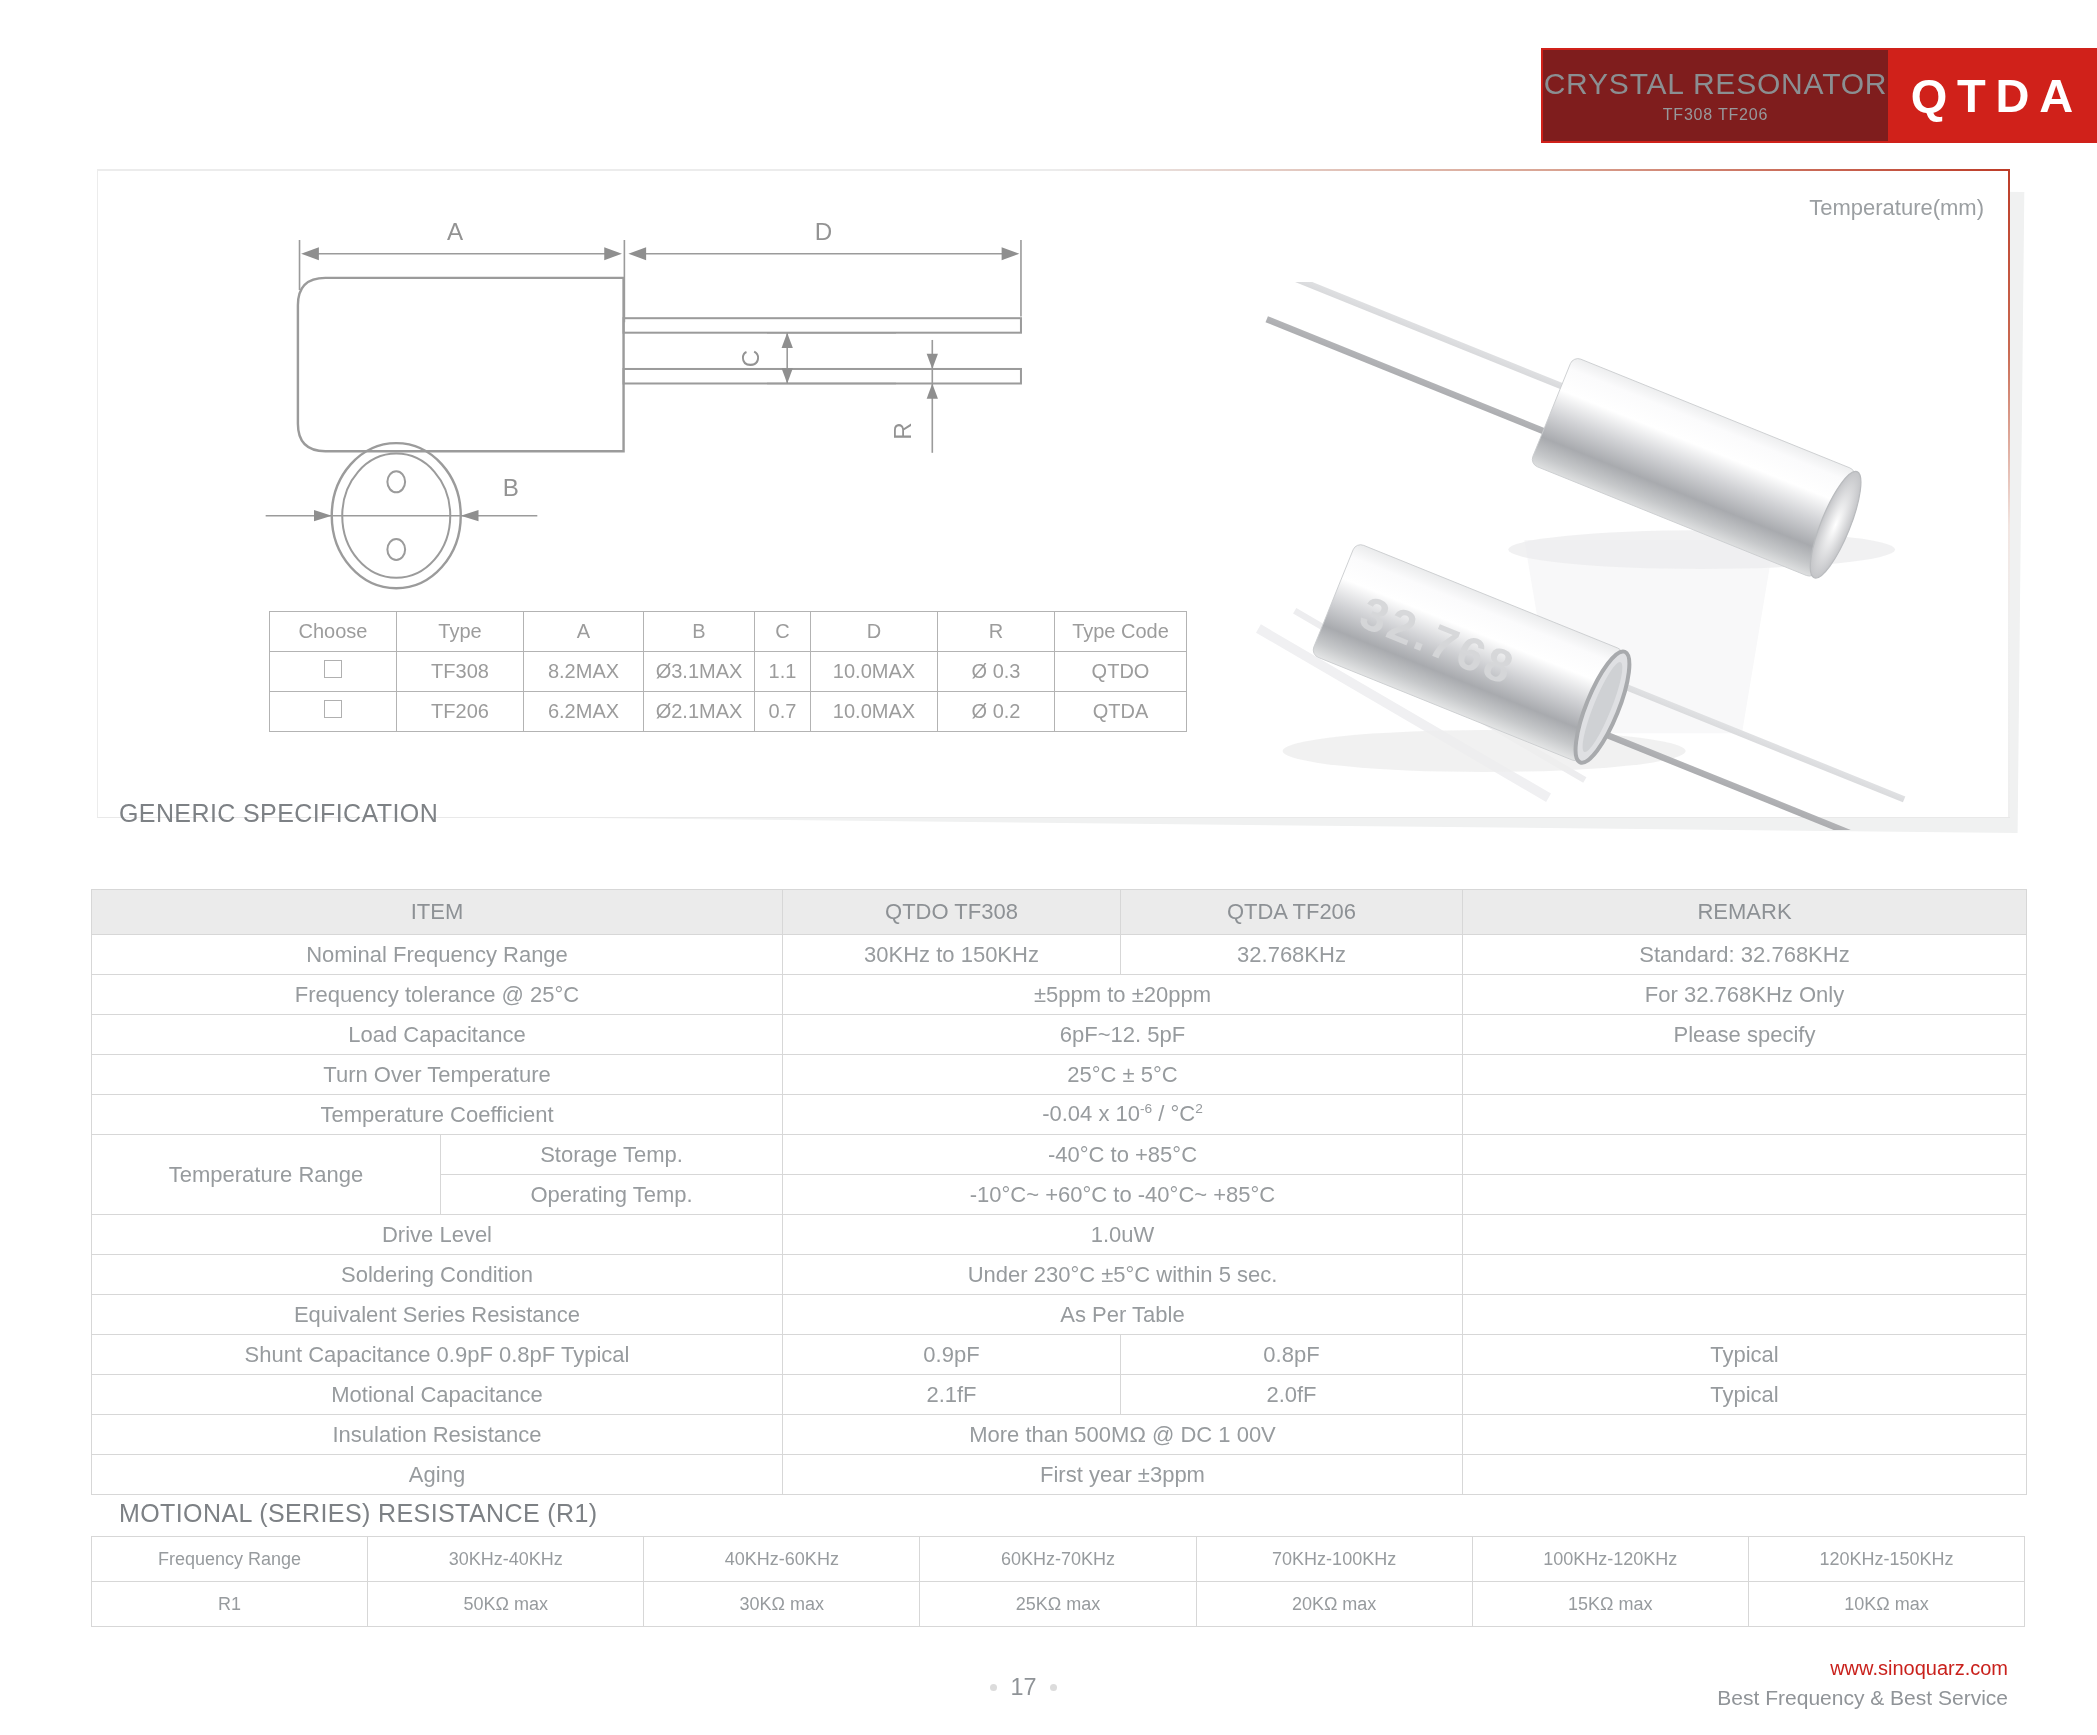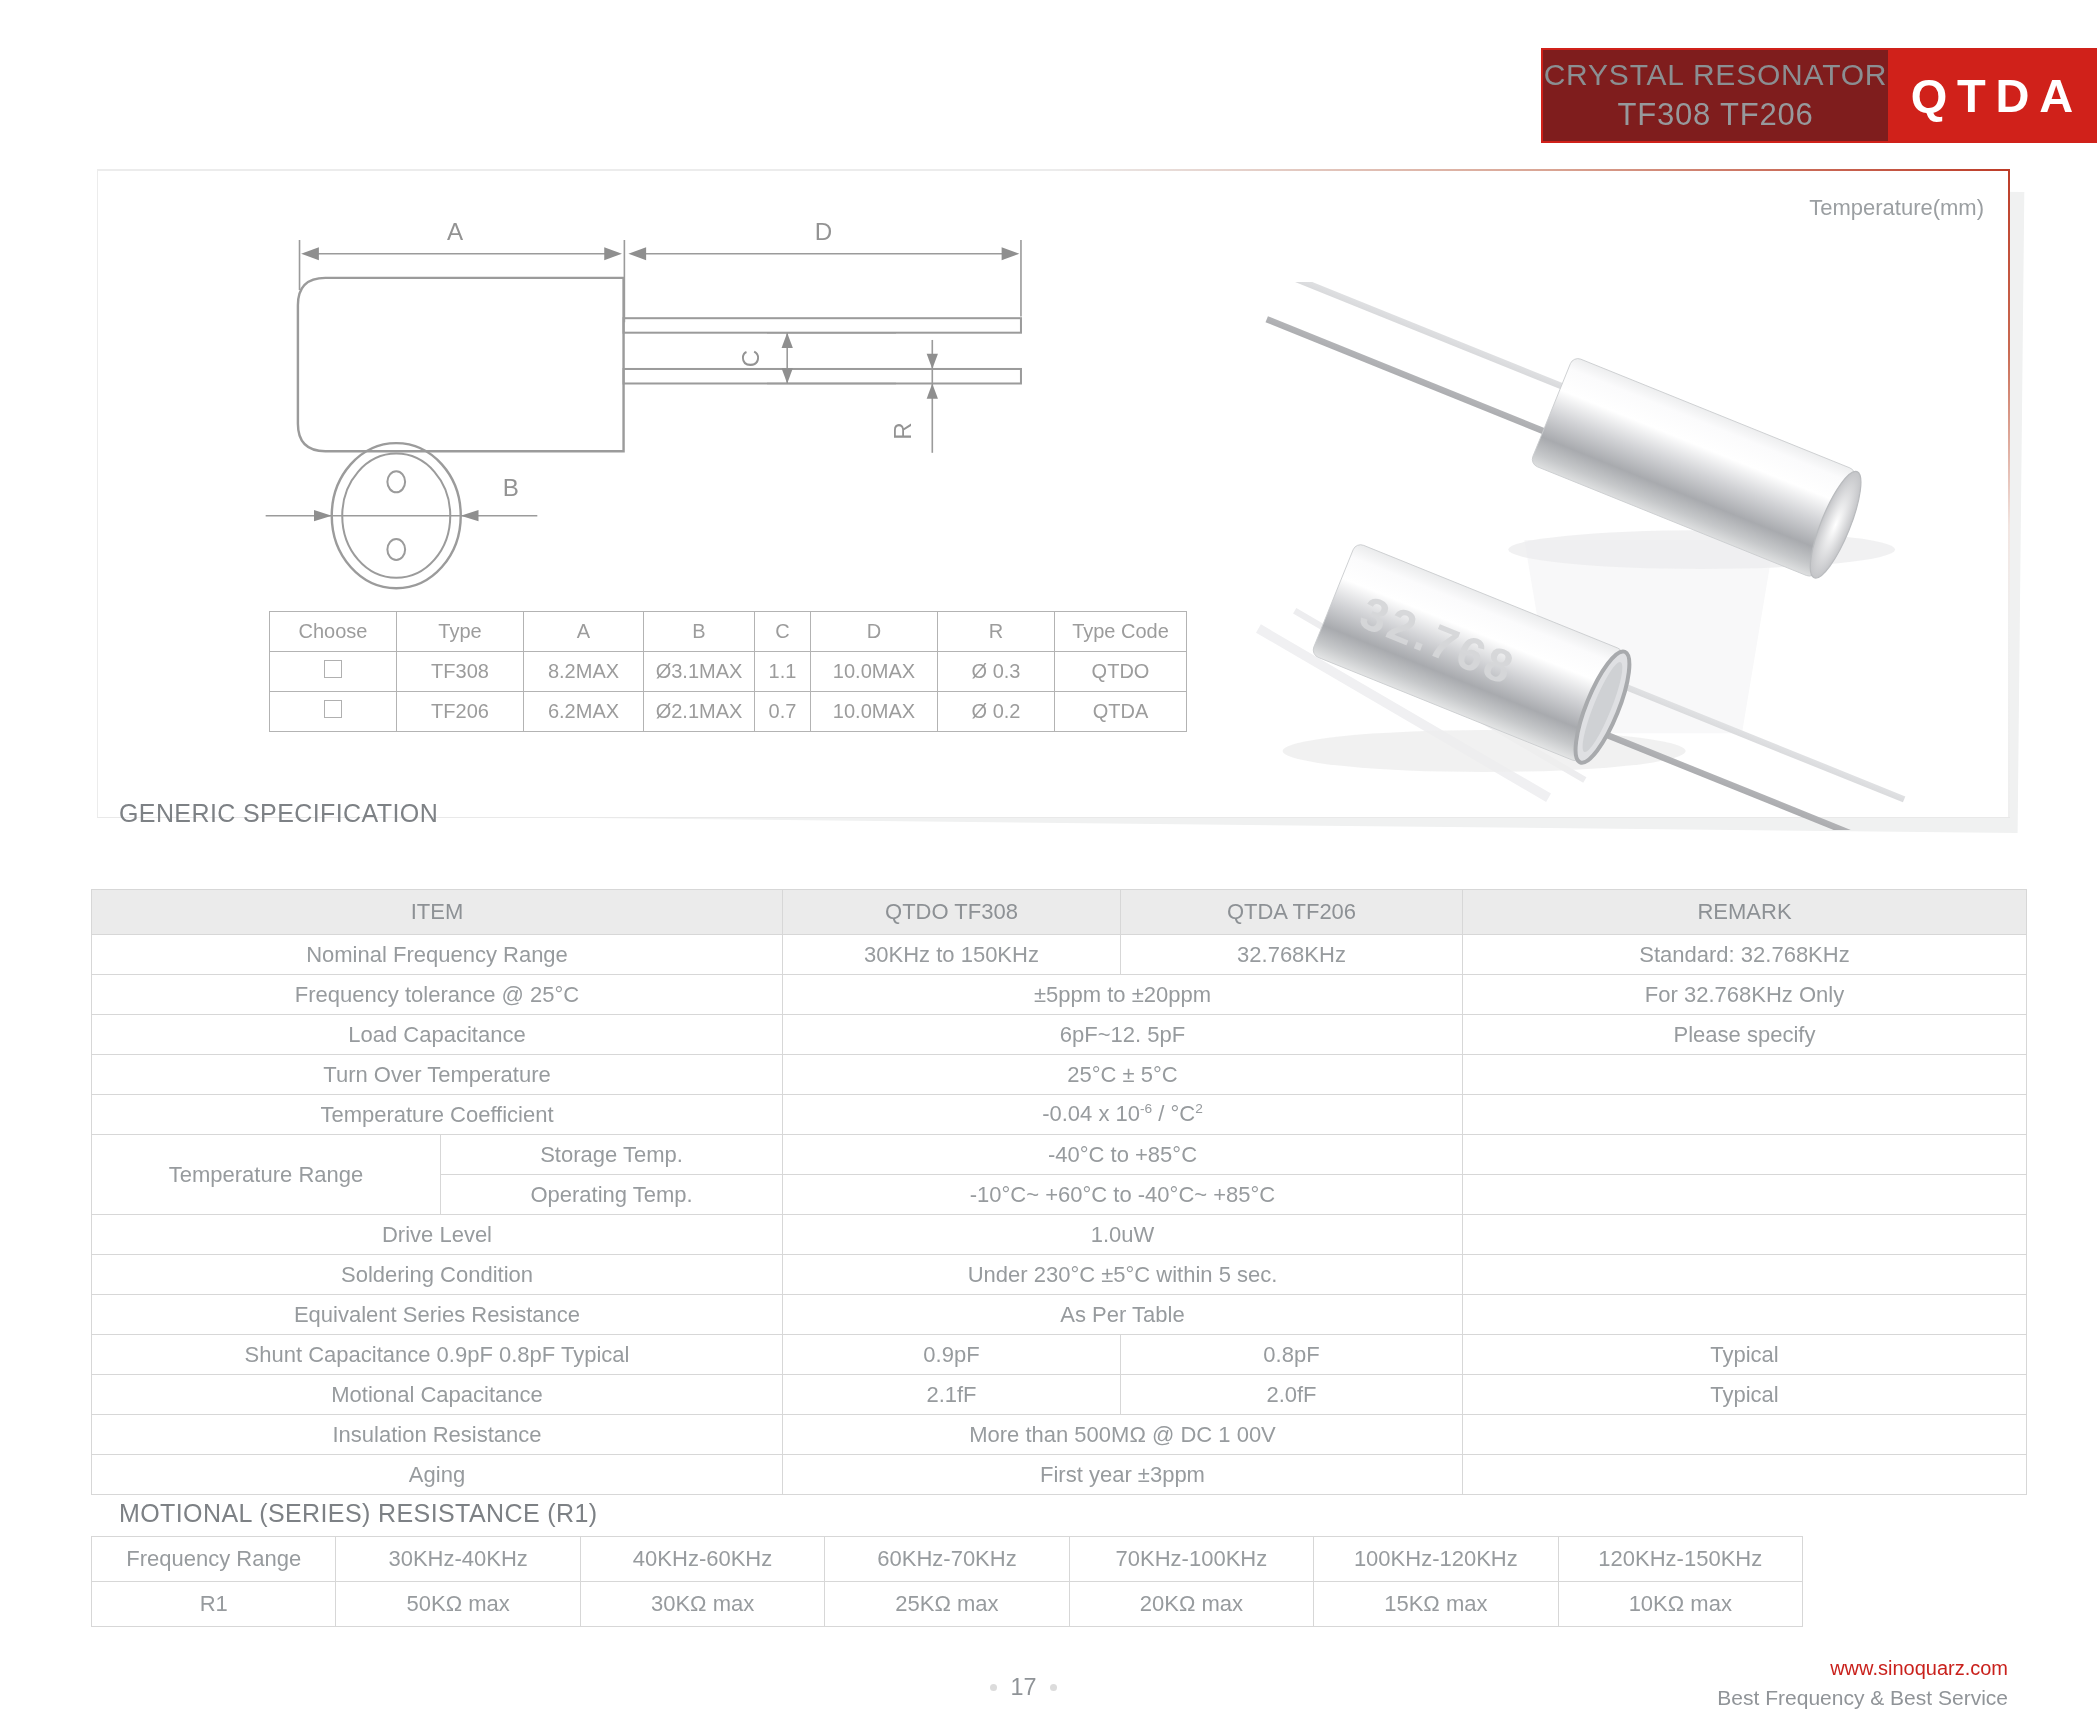--- a/index.html
+++ b/index.html
@@ -4,21 +4,21 @@
 <style>
   html,body{margin:0;padding:0;background:#ffffff;}
   #page{position:relative;width:2097px;height:1736px;background:#ffffff;overflow:hidden;
         font-family:"Liberation Sans",sans-serif;color:#96999c;}
 
   
   .hdr{position:absolute;left:1541px;top:48px;width:557px;height:95px;display:flex;
        border:2.4px solid #d0211a;box-sizing:border-box;background:#7f1d1d;}
   .hdr-left{flex:1;display:flex;flex-direction:column;align-items:center;justify-content:center;gap:5.6px;}
   .hdr-title{font-size:30px;color:#8b8f92;letter-spacing:0.8px;white-space:nowrap;}
-  .hdr-sub{font-size:31px;color:#97999c;letter-spacing:0.8px;}
+  .hdr-sub{font-size:16px;color:#97999c;letter-spacing:0.8px;}
   .hdr-brand{width:208px;background:#d0211a;display:flex;align-items:center;justify-content:center;}
   .hdr-brand span{color:#ffffff;font-size:47px;font-weight:bold;letter-spacing:9.7px;padding-left:9.7px;}
 
   
   .panel-shadow{position:absolute;left:110px;top:182px;width:1911px;height:641px;
                 background:#f0f1f1;transform:rotate(0.6deg);}
   .panel{position:absolute;left:97px;top:169px;width:1913px;height:649px;background:#ffffff;
          border-left:1.6px solid #ececec;border-bottom:1.6px solid #e9e9e9;box-sizing:border-box;}
   .panel-border-top{position:absolute;left:0;top:0;width:100%;height:2.4px;
         background:linear-gradient(to right,#ececec 0%,#ececec 50%,#d9a493 76%,#bd3c28 100%);}
@@ -40,21 +40,21 @@
   .sec-head{position:absolute;left:119px;font-size:25px;color:#7d8185;letter-spacing:0.4px;}
 
   
   .spectab{position:absolute;left:91px;top:889px;width:1934px;font-size:22px;color:#979b9e;}
   .spectab th,.spectab td{border:1.6px solid #d7d7d7;text-align:center;vertical-align:middle;
        font-weight:normal;padding:0 11px;height:39px;}
   .spectab tr.head th{background:#ebebeb;color:#8d9195;height:44px;}
   sup{font-size:13.7px;}
 
   
-  .r1tab{position:absolute;left:91px;top:1536px;width:1712px;font-size:22px;color:#979b9e;}
+  .r1tab{position:absolute;left:91px;top:1536px;width:1934px;font-size:18px;color:#979b9e;}
   .r1tab th,.r1tab td{border:1.6px solid #d7d7d7;text-align:center;vertical-align:middle;
        font-weight:normal;padding:0;height:44px;}
 
   
   .pager{position:absolute;left:935px;top:1674px;width:177px;display:flex;align-items:center;
          justify-content:center;gap:13px;font-size:23.4px;color:#8f9397;}
   .pager .dot{width:7.3px;height:7.3px;border-radius:50%;background:#dcdcdc;}
   .site{position:absolute;right:89px;top:1657px;font-size:20px;color:#c9211c;text-decoration:none;margin-left:44px;}
   .slogan{position:absolute;right:89px;top:1686px;font-size:21px;color:#909498;}
 

